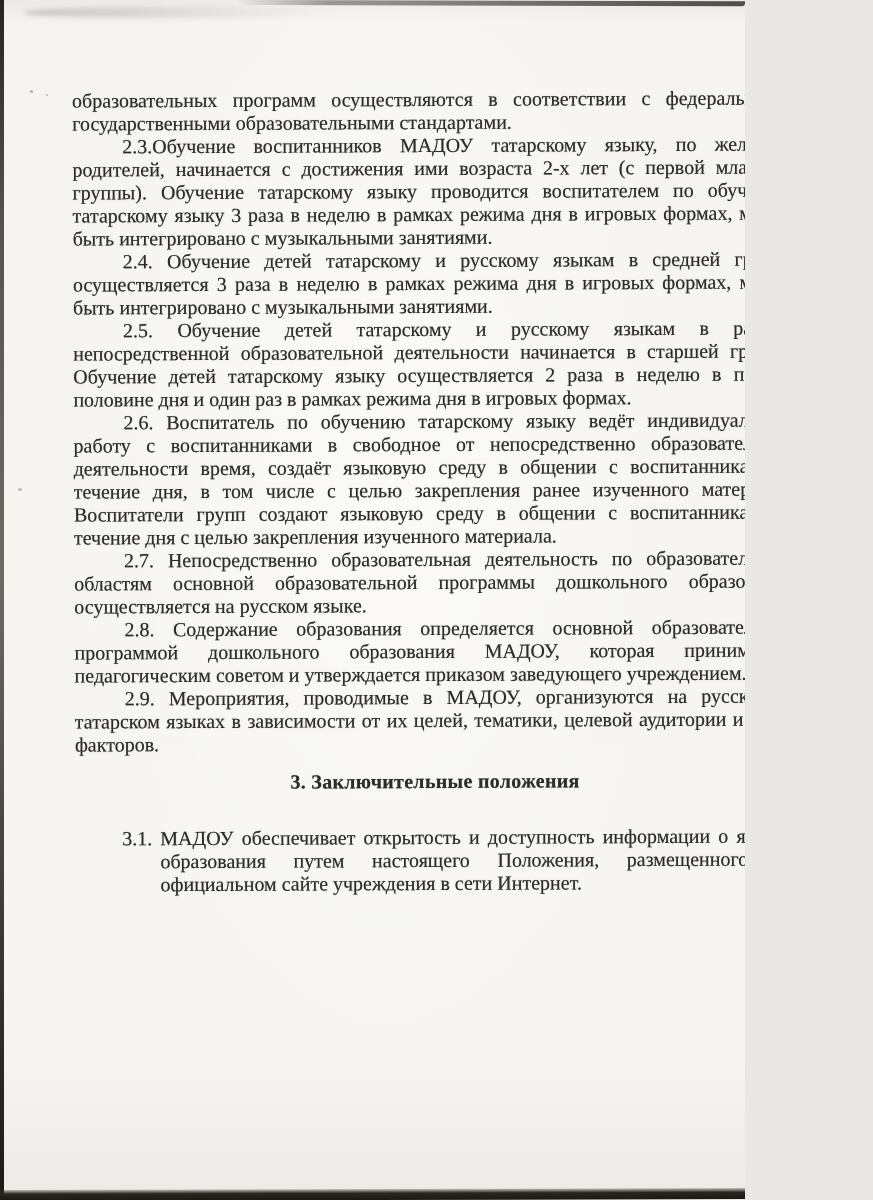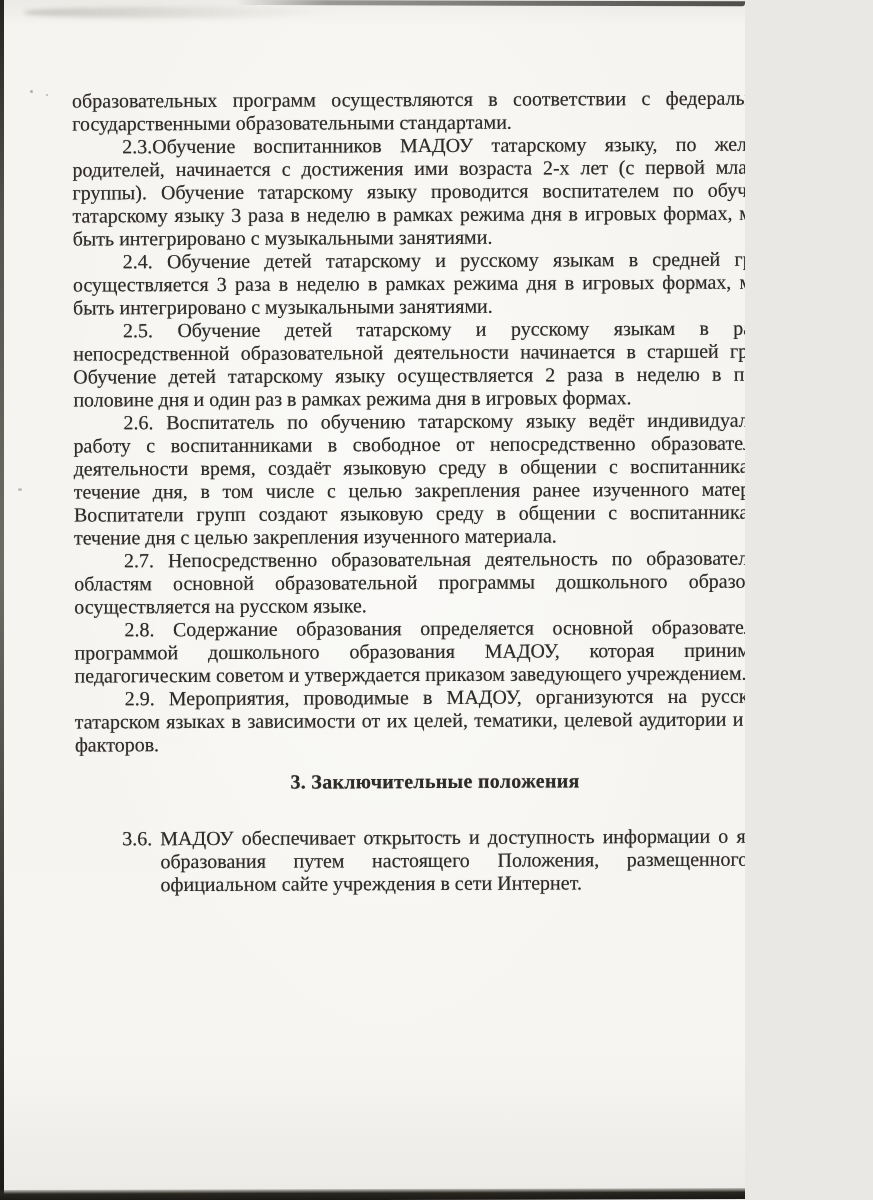--- a/index.html
+++ b/index.html
@@ -96,18 +96,18 @@
     <p>2.4. Обучение детей татарскому и русскому языкам в средней группе осуществляется 3 раза в неделю в рамках режима дня в игровых формах, может быть интегрировано с музыкальными занятиями.</p>
     <p>2.5. Обучение детей татарскому и русскому языкам в рамках непосредственной образовательной деятельности начинается в старшей группе. Обучение детей татарскому языку осуществляется 2 раза в неделю в первой половине дня и один раз в рамках режима дня в игровых формах.</p>
     <p>2.6. Воспитатель по обучению татарскому языку ведёт индивидуальную работу с воспитанниками в свободное от непосредственно образовательной деятельности время, создаёт языковую среду в общении с воспитанниками в течение дня, в том числе с целью закрепления ранее изученного материала. Воспитатели групп создают языковую среду в общении с воспитанниками в течение дня с целью закрепления изученного материала.</p>
     <p>2.7. Непосредственно образовательная деятельность по образовательным областям основной образовательной программы дошкольного образования осуществляется на русском языке.</p>
     <p>2.8. Содержание образования определяется основной образовательной программой дошкольного образования МАДОУ, которая принимается педагогическим советом и утверждается приказом заведующего учреждением.</p>
     <p>2.9. Мероприятия, проводимые в МАДОУ, организуются на русском и татарском языках в зависимости от их целей, тематики, целевой аудитории и иных факторов.</p>
 
     <div class="heading">3. Заключительные положения</div>
 
     <div class="clause">
-      <span class="clause-num">3.6.</span>
+      <span class="clause-num">3.1.</span>
       <span class="clause-text">МАДОУ обеспечивает открытость и доступность информации о языках образования путем настоящего Положения, размещенного на официальном сайте учреждения в сети Интернет.</span>
     </div>
   </div>
 
 </div>
 
 </body></html>

